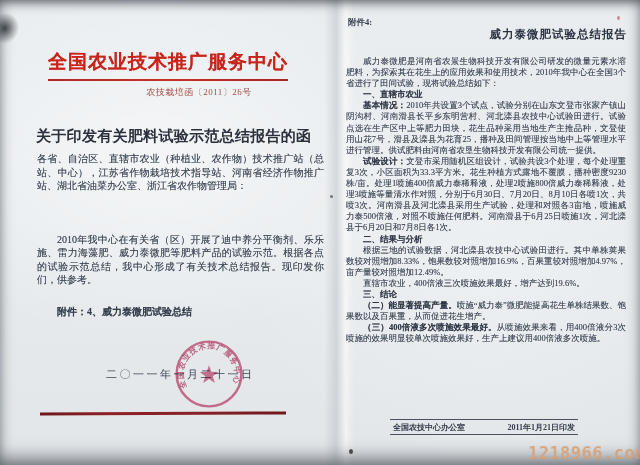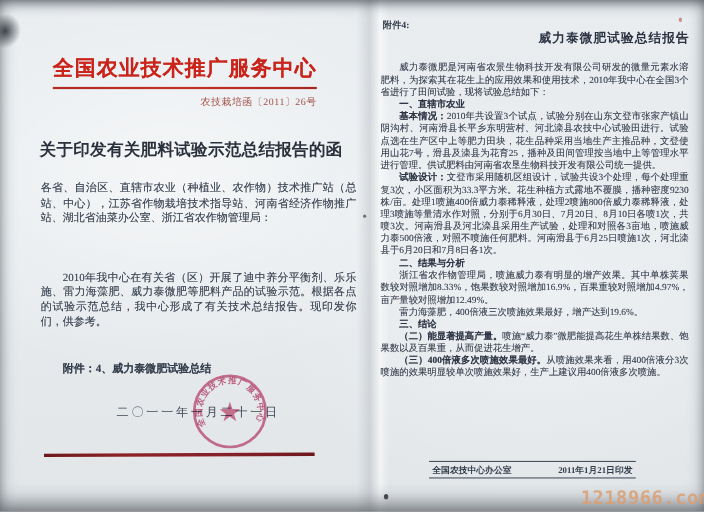--- a/index.html
+++ b/index.html
@@ -45,35 +45,35 @@
   .lp-header{
     position:absolute;left:44px;top:49px;width:248px;z-index:2;
     text-align:center;color:var(--header-red);
     font-weight:bold;font-size:19px;letter-spacing:1px;white-space:nowrap;
     text-shadow:0 0 .5px rgba(201,35,26,.7);
   }
   .lp-underline{position:absolute;left:48px;top:79px;width:240px;height:2px;z-index:2;
     background:linear-gradient(90deg,#b02a22,#c43129 50%,#a8261f);}
   .lp-docnum{
     position:absolute;left:110px;top:86px;width:178px;z-index:2;
-    text-align:right;font-size:9px;color:#a34f46;letter-spacing:.5px;
+    text-align:center;font-size:9px;color:#a34f46;letter-spacing:.5px;
   }
   .lp-title{
     position:absolute;left:36px;top:127px;width:256px;z-index:2;
     text-align:center;font-weight:bold;font-size:15px;color:#2b313c;
     letter-spacing:.3px;white-space:nowrap;
   }
   .lp-body{
-    position:absolute;left:37px;top:165px;width:287px;z-index:2;
+    position:absolute;left:37px;top:152px;width:287px;z-index:2;
     font-size:10px;line-height:13.5px;color:var(--ink);
     text-align:justify;text-shadow:0 0 .4px rgba(61,70,85,.55);
   }
   .lp-body p{margin:0;}
   .lp-body p.indent{text-indent:2em;margin-top:40px;}
-  .lp-body p.attachment{margin-top:29px;font-weight:bold;color:#343d4c;}
+  .lp-body p.attachment{margin-top:18px;font-weight:bold;color:#343d4c;}
   .lp-date{
     position:absolute;left:106px;top:367px;z-index:2;
     font-size:11px;letter-spacing:2.5px;color:var(--ink);white-space:nowrap;
   }
   .lp-seal{
     position:absolute;left:172px;top:337px;width:74px;height:74px;z-index:3;
     mix-blend-mode:multiply;opacity:.88;
   }
   .lp-rule{
     position:absolute;left:40px;top:412px;width:246px;height:2.5px;z-index:2;
@@ -151,22 +151,22 @@
 
   <div class="rp-attn">附件4:</div>
   <div class="rp-title">威力泰微肥试验总结报告</div>
 
   <div class="rp-body" id="right-body">
       <p>威力泰微肥是河南省农景生物科技开发有限公司研发的微量元素水溶肥料，为探索其在花生上的应用效果和使用技术，2010年我中心在全国3个省进行了田间试验，现将试验总结如下：</p>
       <div class="h">一、直辖市农业</div>
       <p><b class="lead">基本情况：</b><span>2010年共设置3个试点，试验分别在山东文登市张家产镇山阴沟村、河南滑县长平乡东明营村、河北滦县农技中心试验田进行。试验点选在生产区中上等肥力田块，花生品种采用当地生产主推品种，文登使用山花7号，滑县及滦县为花育25，播种及田间管理按当地中上等管理水平进行管理。供试肥料由河南省农垦生物科技开发有限公司统一提供。</span></p>
       <p><b class="lead">试验设计：</b><span>文登市采用随机区组设计，试验共设3个处理，每个处理重复3次，小区面积为33.3平方米。花生种植方式露地不覆膜，播种密度9230株/亩。处理1喷施400倍威力泰稀释液，处理2喷施800倍威力泰稀释液，处理3喷施等量清水作对照，分别于6月30日、7月20日、8月10日各喷1次，共喷3次。河南滑县及河北滦县采用生产试验，处理和对照各3亩地，喷施威力泰500倍液，对照不喷施任何肥料。河南滑县于6月25日喷施1次，河北滦县于6月20日和7月8日各1次。</span></p>
       <div class="h">二、结果与分析</div>
-      <p>浙江省农作物管理局，喷施威力泰有明显的增产效果。其中单株荚果数较对照增加8.33%，饱果数较对照增加16.9%，百果重较对照增加4.97%，亩产量较对照增加12.49%。</p>
-      <p>雷力海藻肥，400倍液三次喷施效果最好，增产达到19.6%。</p>
+      <p>根据三地的试验数据，河北滦县农技中心试验田进行。其中单株荚果数较对照增加8.33%，饱果数较对照增加16.9%，百果重较对照增加4.97%，亩产量较对照增加12.49%。</p>
+      <p>直辖市农业，400倍液三次喷施效果最好，增产达到19.6%。</p>
       <div class="h">三、结论</div>
       <p><b class="lead">（二）能显著提高产量。</b><span>喷施“威力泰”微肥能提高花生单株结果数、饱果数以及百果重，从而促进花生增产。</span></p>
       <p><b class="lead">（三）400倍液多次喷施效果最好。</b><span>从喷施效果来看，用400倍液分3次喷施的效果明显较单次喷施效果好，生产上建议用400倍液多次喷施。</span></p>
     </div>
 
   <div class="rp-footer">
     <span>全国农技中心办公室</span>
     <span>2011年1月21日印发</span>
   </div>
 

